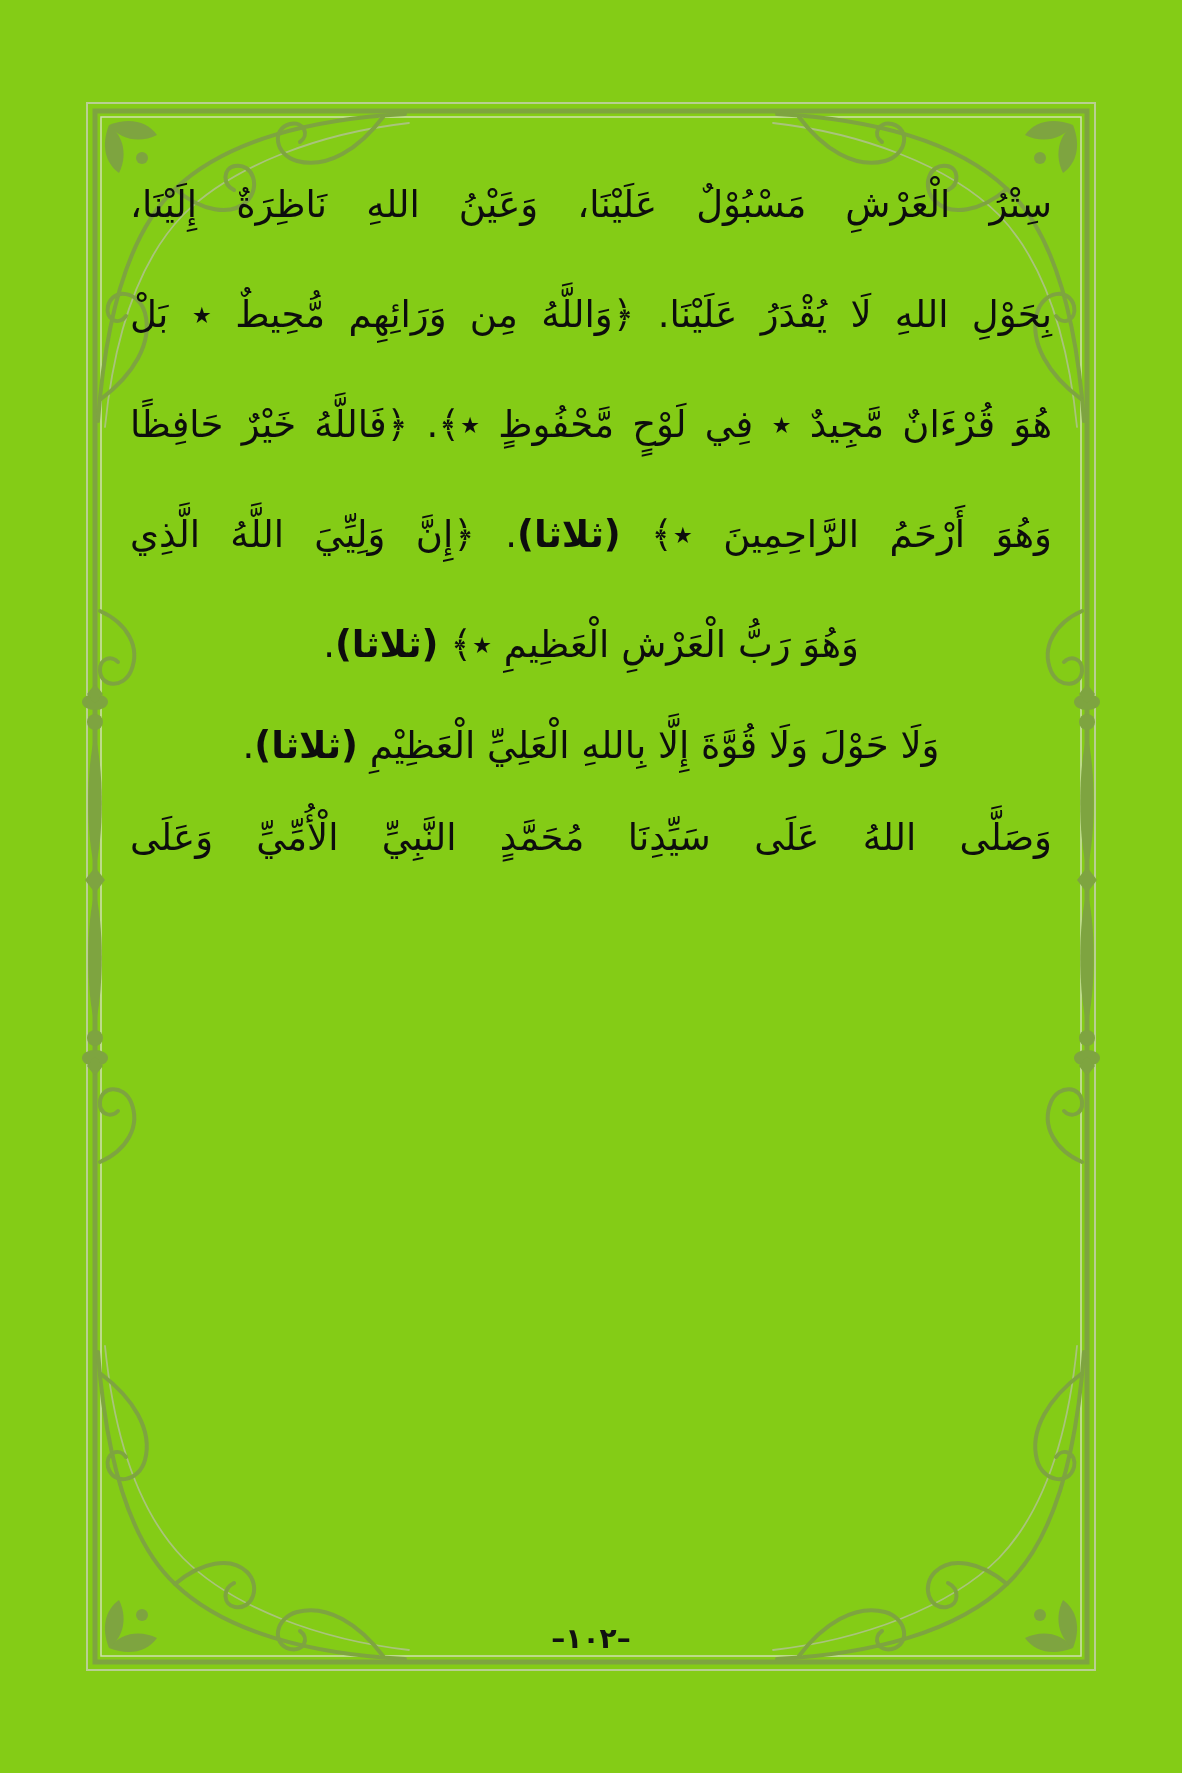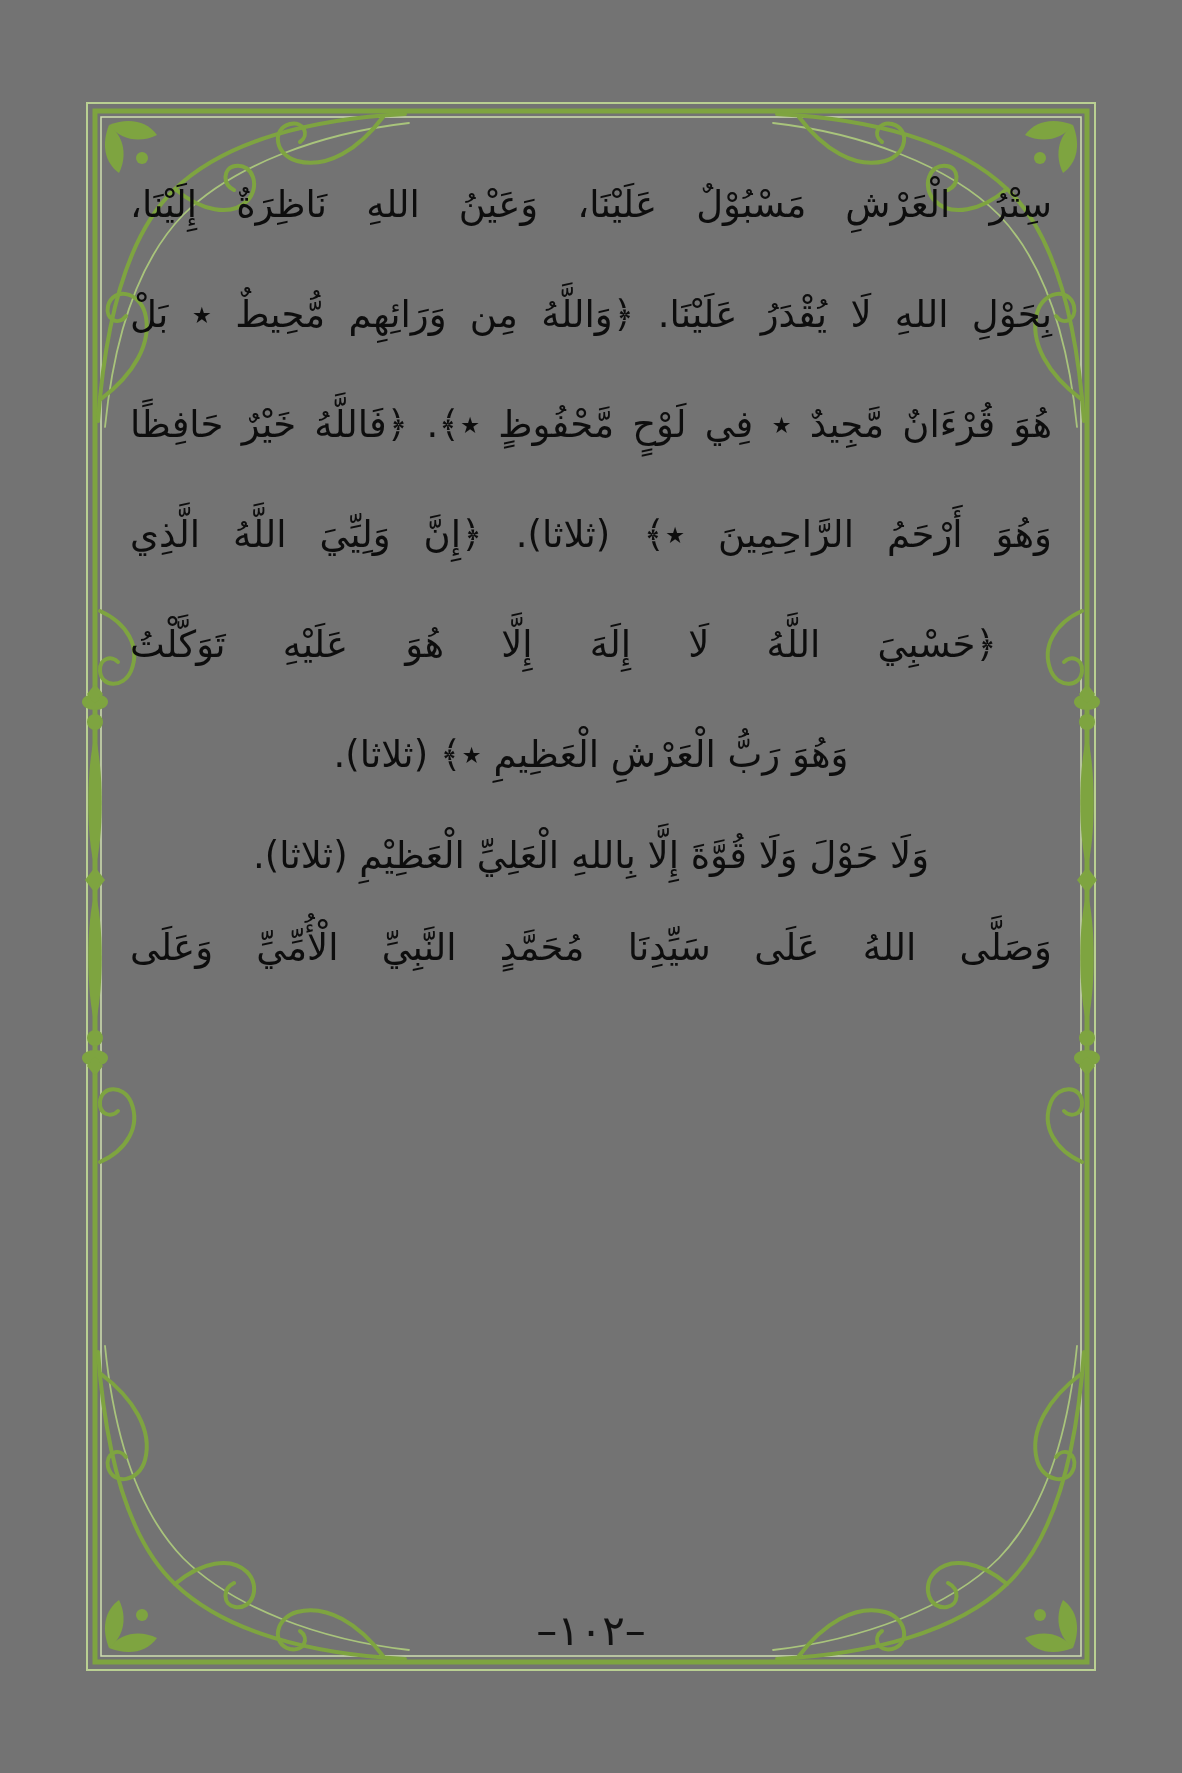--- a/index.html
+++ b/index.html
@@ -1,20 +1,20 @@
 <!DOCTYPE html>
 <html lang="ar" dir="rtl"><head>
 <meta charset="utf-8">
 <title>102</title>
 <style>
   html,body{margin:0;padding:0;background:#ffffff;}
   .page{
     position:relative;
     width:1182px;height:1773px;
-    background:#737373;
+    background:#84cc16;
     font-family:"DejaVu Sans", sans-serif;
     overflow:hidden;
   }
   svg.frame{position:absolute;left:0;top:0;width:1182px;height:1773px;}
   .stroke-main{fill:none;stroke:#7ea440;stroke-width:5px;}
   .stroke-outer{fill:none;stroke:#b9cf92;stroke-width:2px;}
   .stroke-inner{fill:none;stroke:#cfdfb0;stroke-width:1.5px;}
   .flourish{fill:none;stroke:#7ea440;stroke-width:4px;stroke-linecap:round;}
   .flourish-echo{fill:none;stroke:#a9c47c;stroke-width:1.8px;stroke-linecap:round;}
   .fill-main{fill:#7ea440;stroke:none;}
@@ -25,30 +25,31 @@
     direction:rtl;
     color:#0d0d0d;
   }
   .line{font-size:37px;white-space:nowrap;}
   .line.just{text-align:justify;text-align-last:justify;white-space:normal;}
   .line.center{text-align:center;}
   .line.leftal{text-align:left;}
   .line.big{height:110px;line-height:110px;}
   .line.small{height:92px;line-height:92px;}
   .line.indent-r{padding-right:55px;}
-  .b{font-weight:400;}
+  .b{font-weight:700;}
 
   .pagenum{
     position:absolute;
     left:0;right:0;bottom:118px;
     text-align:center;
     direction:rtl;
-    font-size:42px;
+    font-size:28px;
     color:#111;
     letter-spacing:2px;
+    font-weight:bold;
   }
 </style>
 </head>
 <body>
 
 <div class="page">
 
   <svg class="frame" viewBox="0 0 1182 1773" aria-hidden="true">
     <defs>
       <g id="cornerdef">
@@ -90,21 +91,20 @@
 
     <use href="#spindledef" transform="translate(95,880)"></use>
     <use href="#spindledef" transform="translate(1087,880)"></use>
   </svg>
 
   <main class="textblock">
     <div class="line big just"><span>سِتْرُ الْعَرْشِ مَسْبُوْلٌ عَلَيْنَا، وَعَيْنُ اللهِ نَاظِرَةٌ إِلَيْنَا،</span></div>
     <div class="line big just"><span>بِحَوْلِ اللهِ لَا يُقْدَرُ عَلَيْنَا. ﴿وَاللَّهُ مِن وَرَائِهِم مُّحِيطٌ ٭ بَلْ</span></div>
     <div class="line big just"><span>هُوَ قُرْءَانٌ مَّجِيدٌ ٭ فِي لَوْحٍ مَّحْفُوظٍ ٭﴾. ﴿فَاللَّهُ خَيْرٌ حَافِظًا</span></div>
     <div class="line big just"><span>وَهُوَ أَرْحَمُ الرَّاحِمِينَ ٭﴾ </span><span class="b">(ثلاثا)</span><span>. ﴿إِنَّ وَلِيِّيَ اللَّهُ الَّذِي</span></div>
-    <div class="line big just indent-r"><span>﴿حَسْبِيَ اللَّهُ لَا إِلَهَ إِلَّا هُوَ عَلَيْهِ تَوَكَّلْتُ</span></div>
     <div class="line big center"><span>وَهُوَ رَبُّ الْعَرْشِ الْعَظِيمِ ٭﴾ </span><span class="b">(ثلاثا)</span><span>.</span></div>
     <div class="line small center"><span>وَلَا حَوْلَ وَلَا قُوَّةَ إِلَّا بِاللهِ الْعَلِيِّ الْعَظِيْمِ </span><span class="b">(ثلاثا)</span><span>.</span></div>
     <div class="line small just"><span>وَصَلَّى اللهُ عَلَى سَيِّدِنَا مُحَمَّدٍ النَّبِيِّ الْأُمِّيِّ وَعَلَى</span></div>
   </main>
 
   <div class="pagenum">–١٠٢–</div>
 
 </div>
 
 </body></html>

